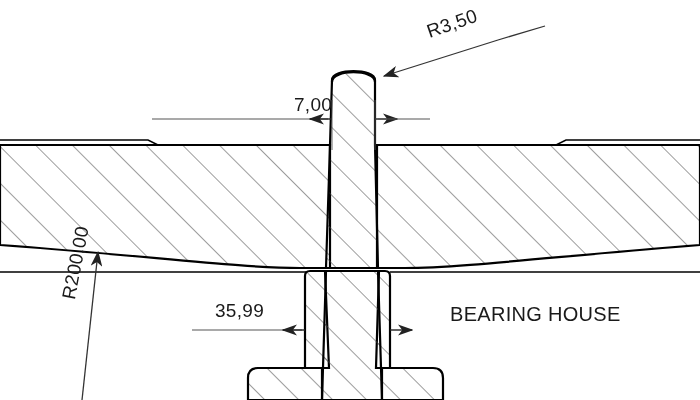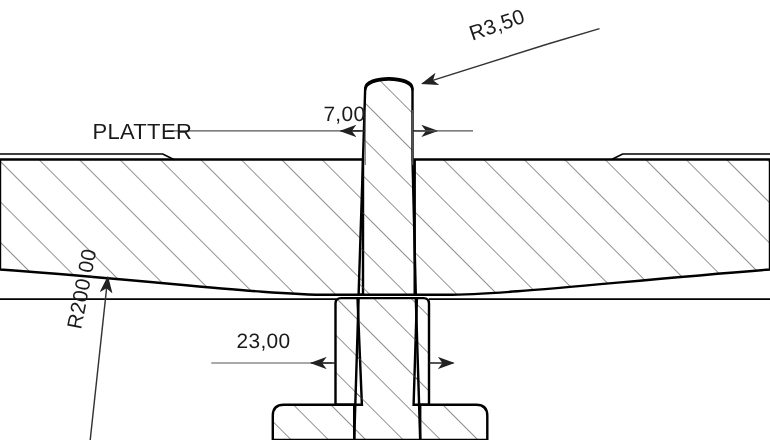--- a/index.html
+++ b/index.html
@@ -169,24 +169,24 @@
     <g>
       <line x1="498" y1="40" x2="384" y2="76" stroke="#333333" stroke-width="1.3" marker-end="url(#arrowLead)"></line>
       <line x1="498" y1="40" x2="545" y2="26" stroke="#333333" stroke-width="1.3"></line>
     </g>
 
     <g>
       <line x1="82" y1="400" x2="98" y2="252" stroke="#333333" stroke-width="1.3" marker-end="url(#arrowLead)"></line>
     </g>
   </svg>
 
-  <div class="dim-text" id="label-platter">PLATTER</div>
 
+  <div class="dim-text" id="label-bearing">BEARING HOUSE</div>
 
   <div class="dim-text" id="dim-7">7,00</div>
 
-  <div class="dim-text" id="dim-23">23,00</div>
+  <div class="dim-text" id="dim-23">35,99</div>
 
   <div class="dim-text" id="dim-r350">R3,50</div>
 
   <div class="dim-text" id="dim-r200">R200,00</div>
 
 </div>
 
 </body></html>

